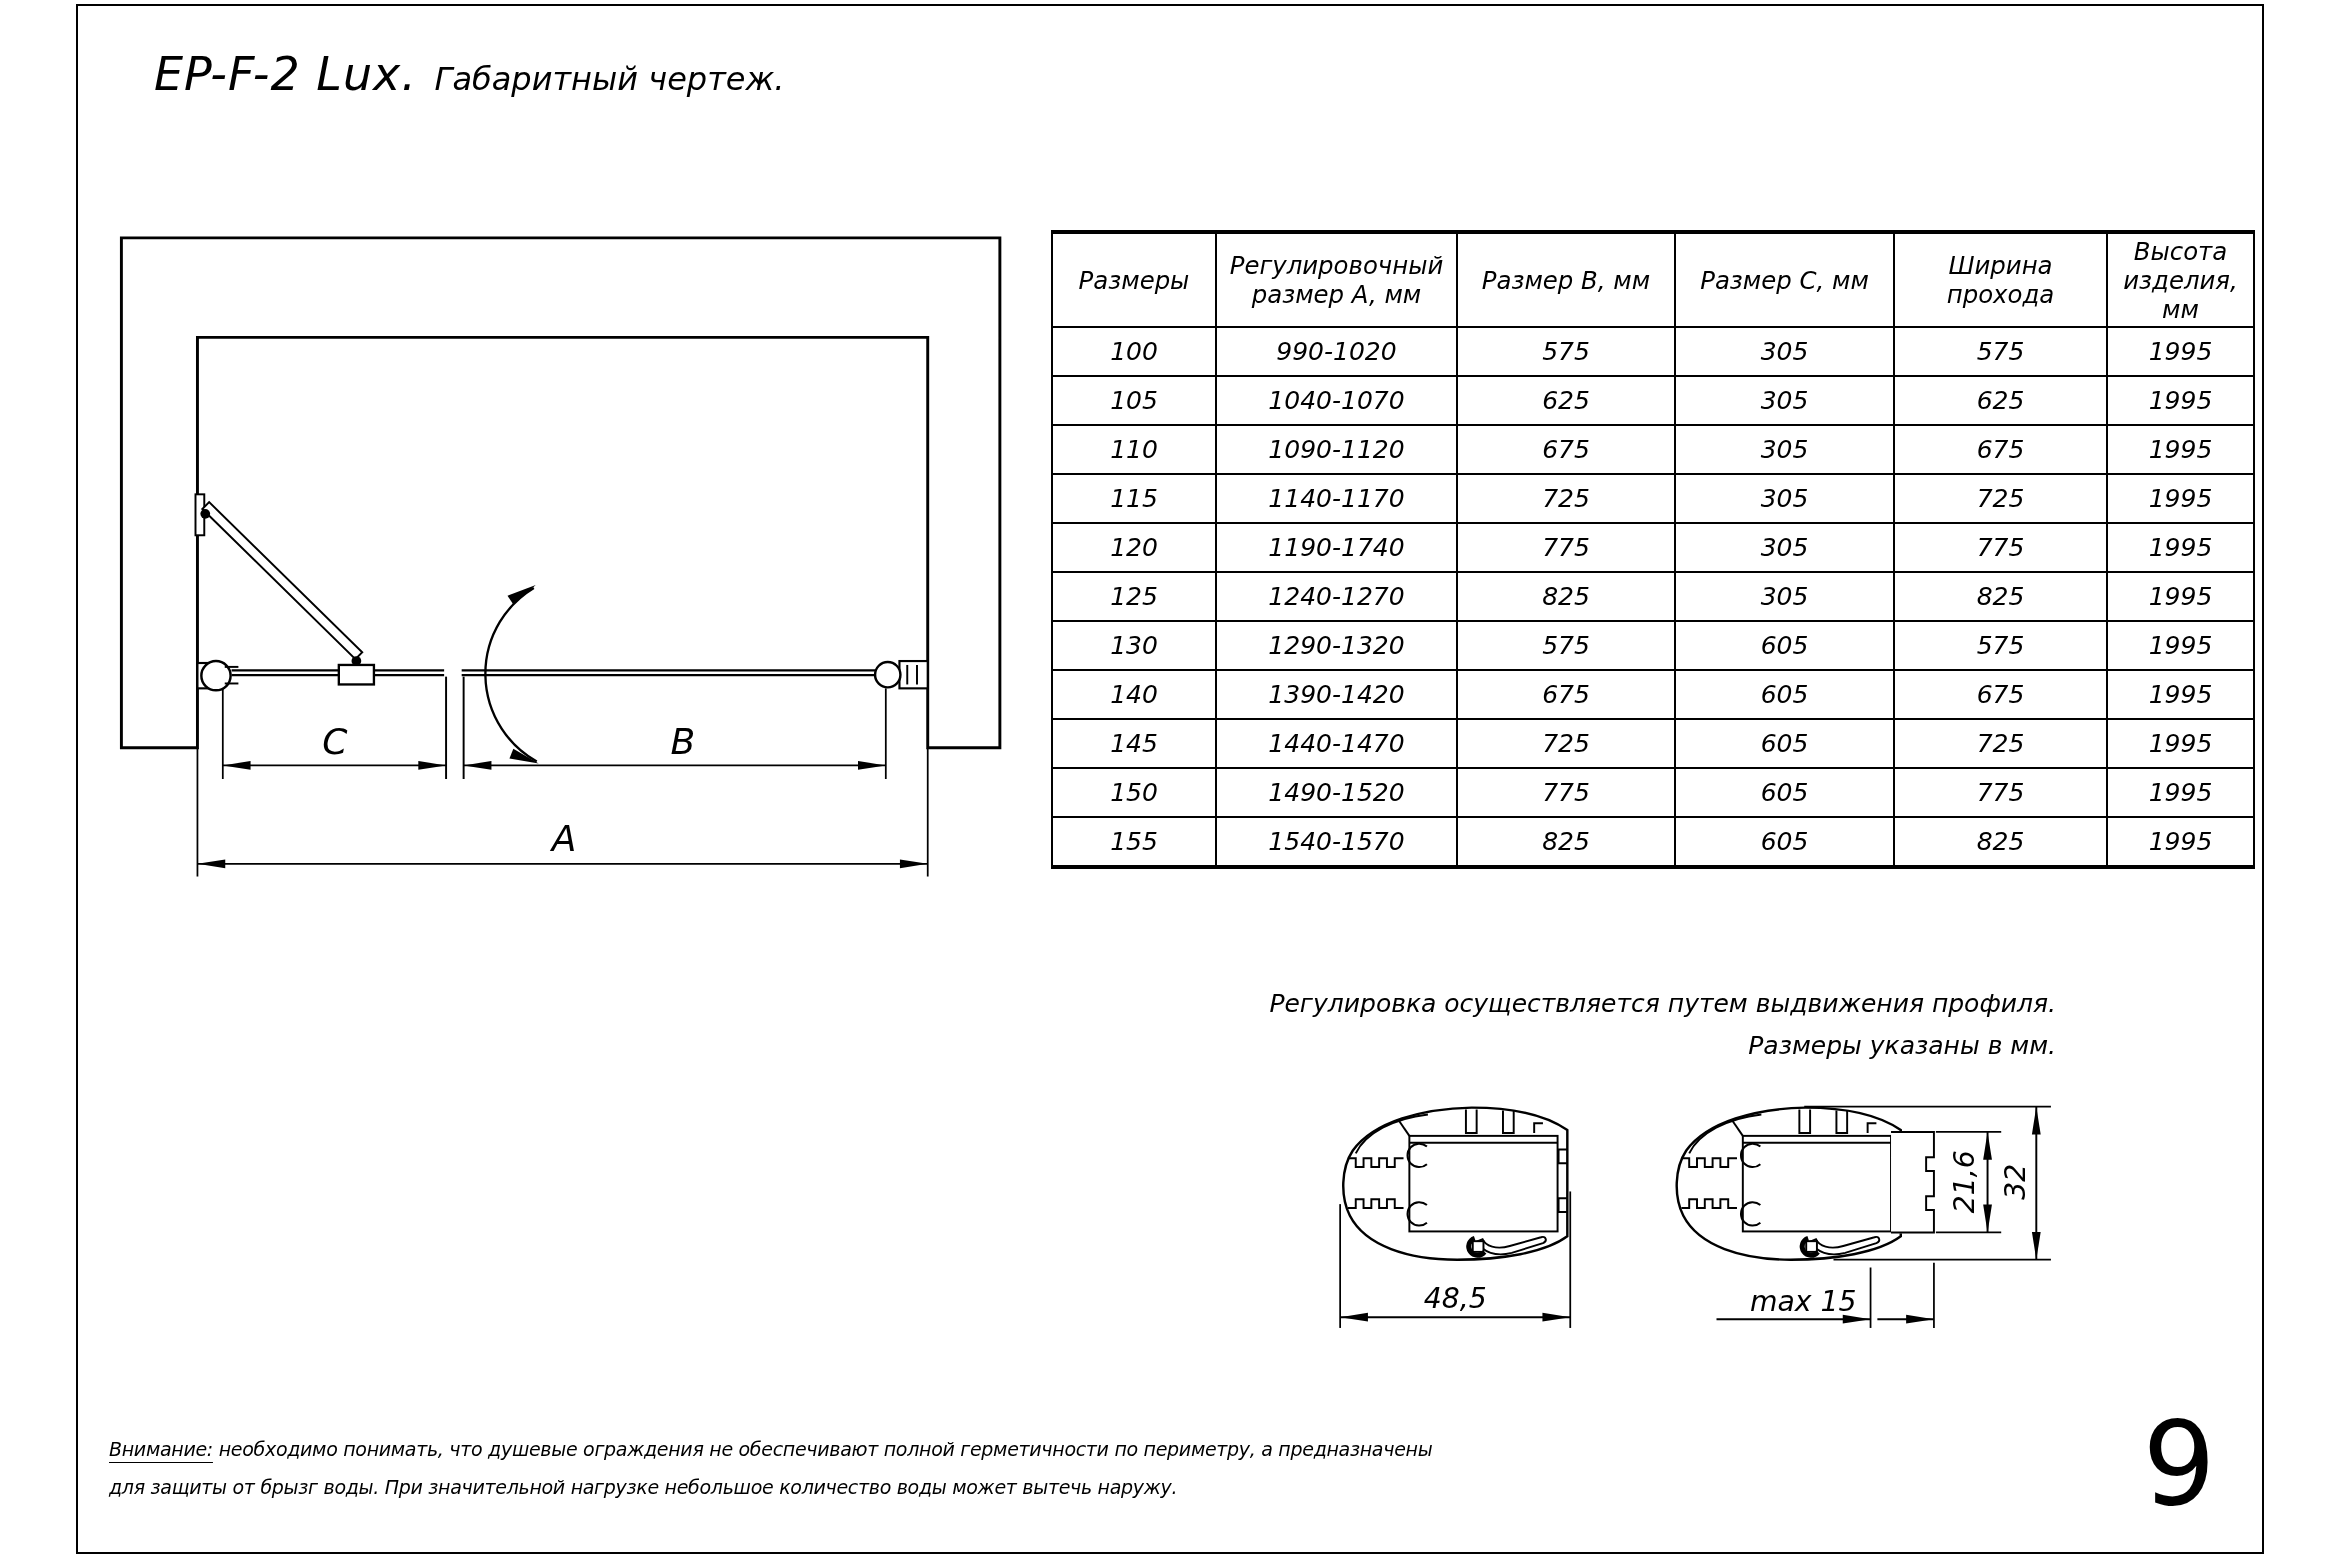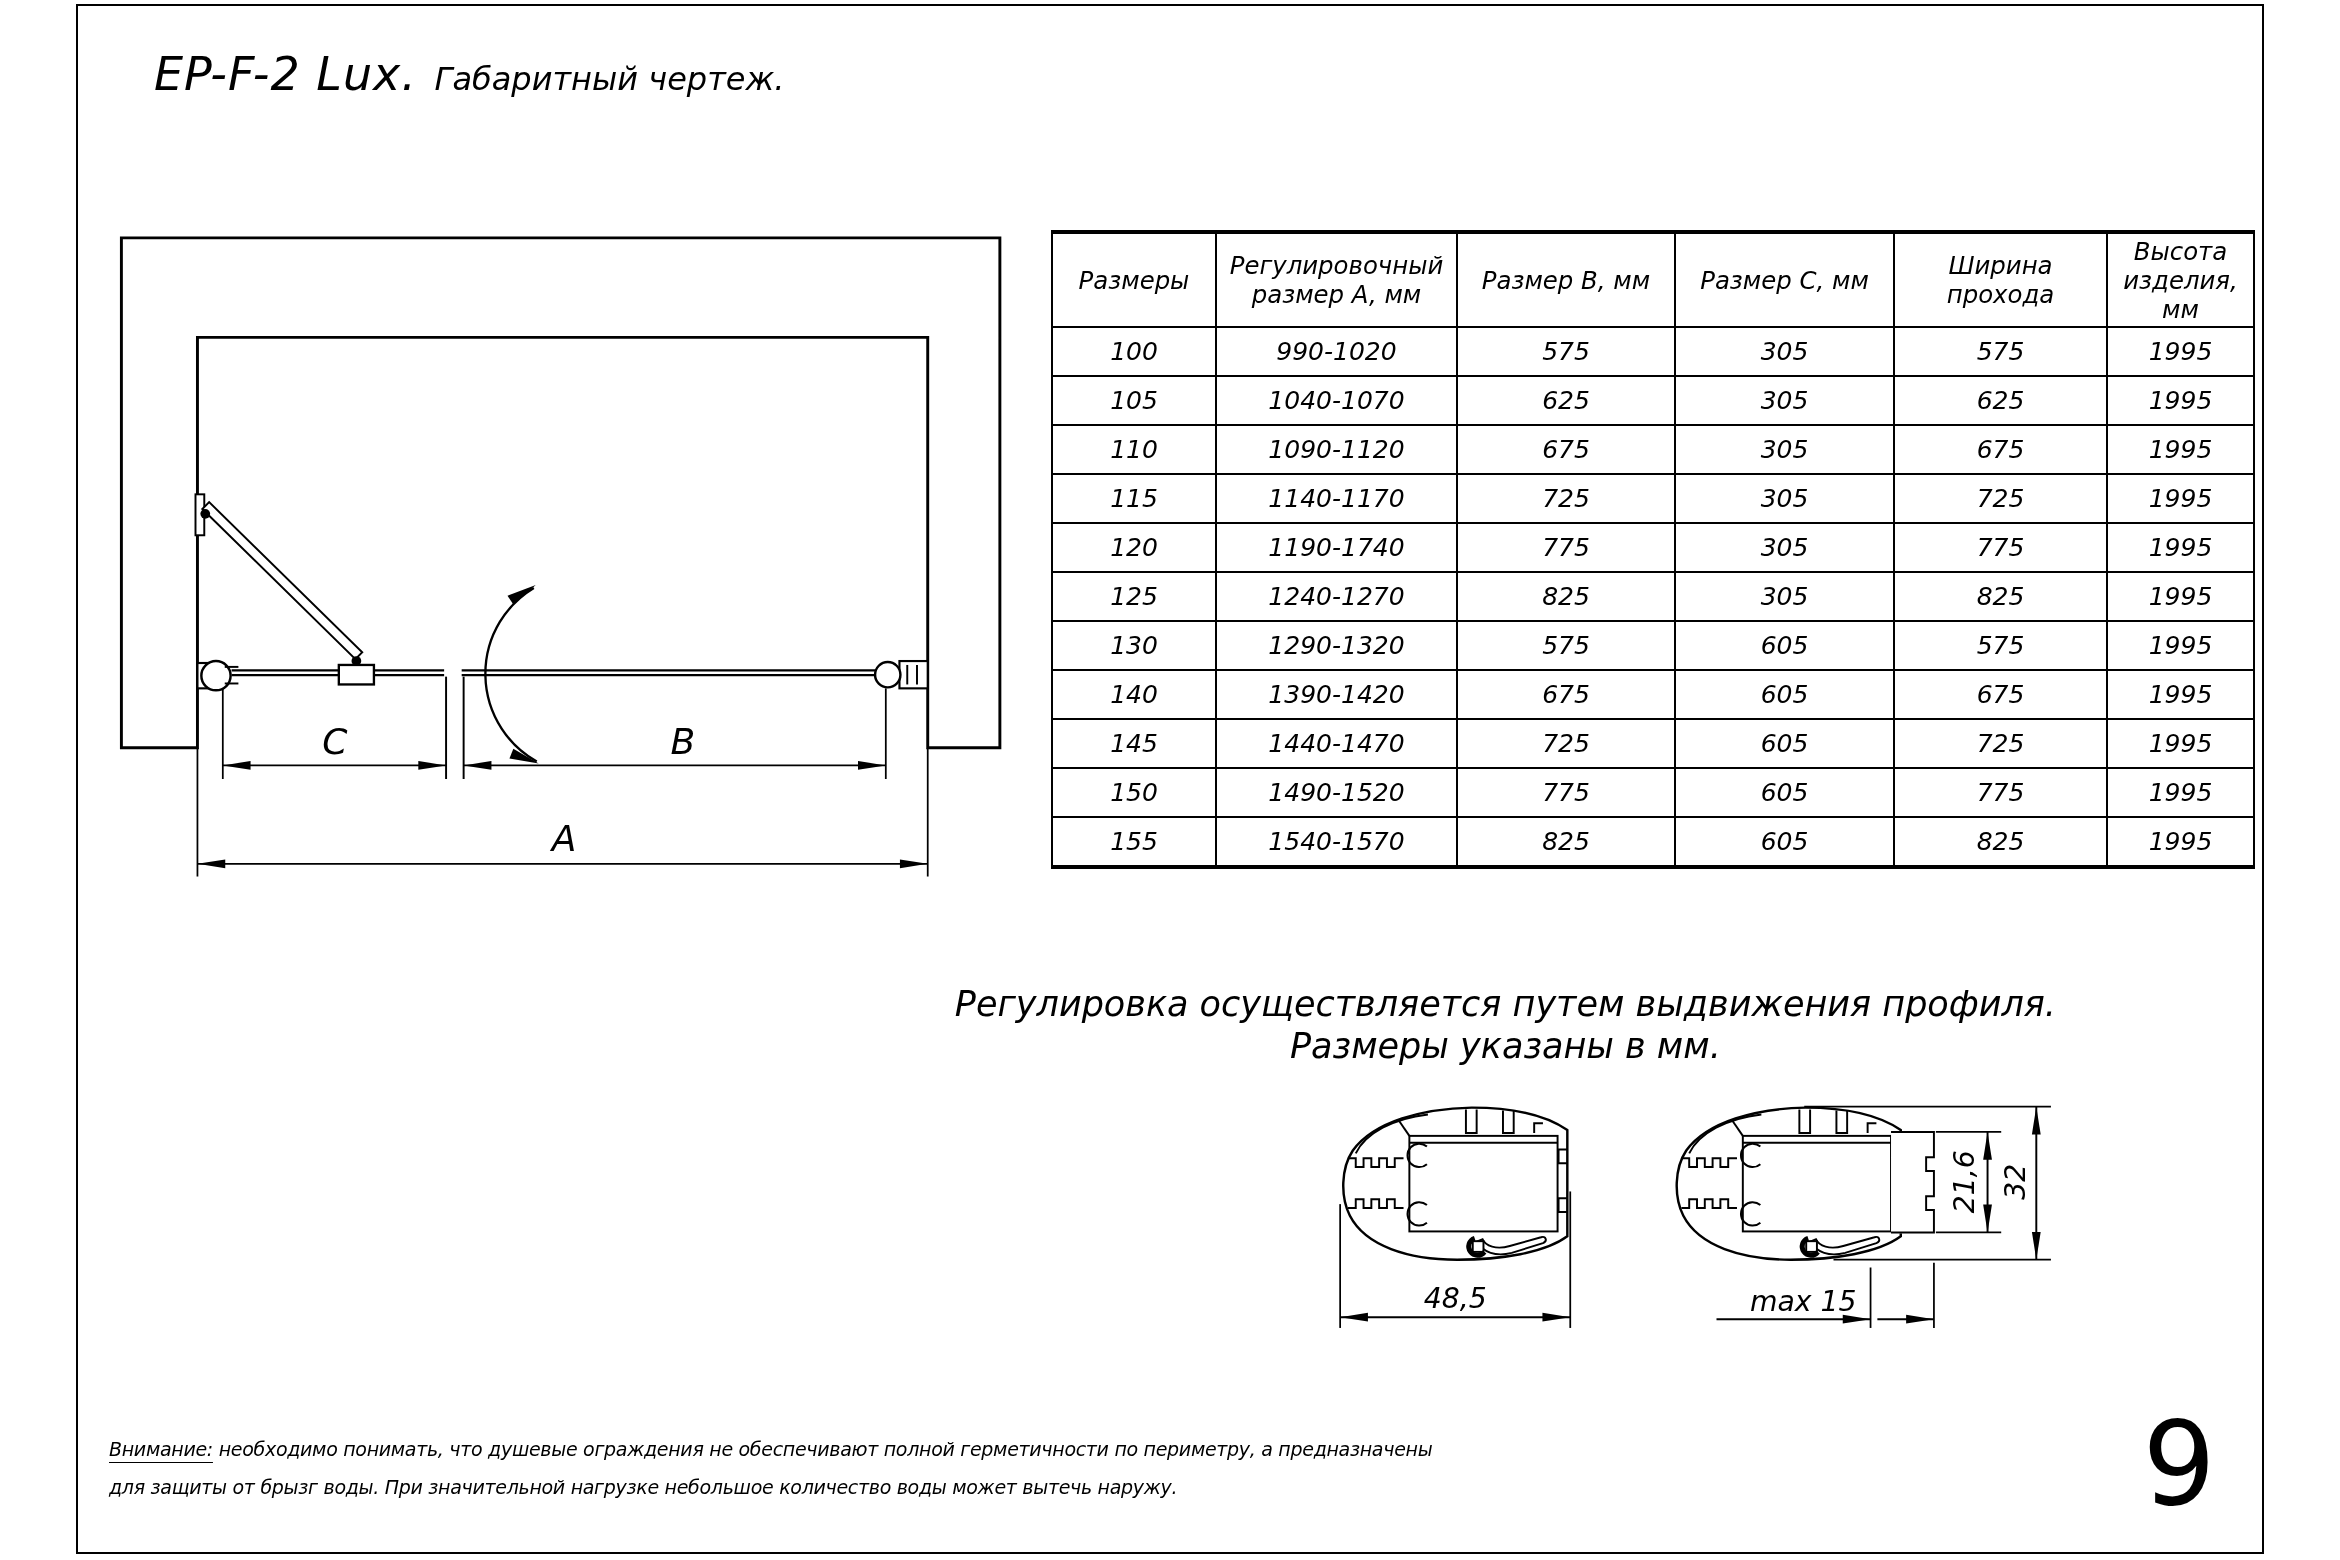--- a/index.html
+++ b/index.html
@@ -29,22 +29,22 @@
   }
   .size-table th, .size-table td {
     border:2px solid #000; font-style:italic; font-weight:normal;
     text-align:center; vertical-align:middle; padding:0; overflow:hidden;
   }
   .size-table thead tr {height:95px;}
   .size-table th {font-size:24.4px; line-height:29px;}
   .size-table td {font-size:25px; height:47px;}
   .size-table .bold {font-weight:normal;}
   .notes {
-    position:absolute; right:285px; top:983px; text-align:center;
-    font-style:italic; font-size:35px; line-height:42px; white-space:nowrap;
+    position:absolute; right:285px; top:983px; text-align:right;
+    font-style:italic; font-size:25px; line-height:42px; white-space:nowrap;
   }
   .warning {
     position:absolute; left:109px; top:1430px; width:1950px;
     font-style:italic; font-size:19px; line-height:38px; letter-spacing:-0.3px;
   }
   .warning .label {text-decoration:underline; text-underline-offset:5.9px;}
   .page-number {
     position:absolute; left:2097px; top:1397px; width:164px; text-align:center;
     font-size:115px; font-style:normal;
   }

